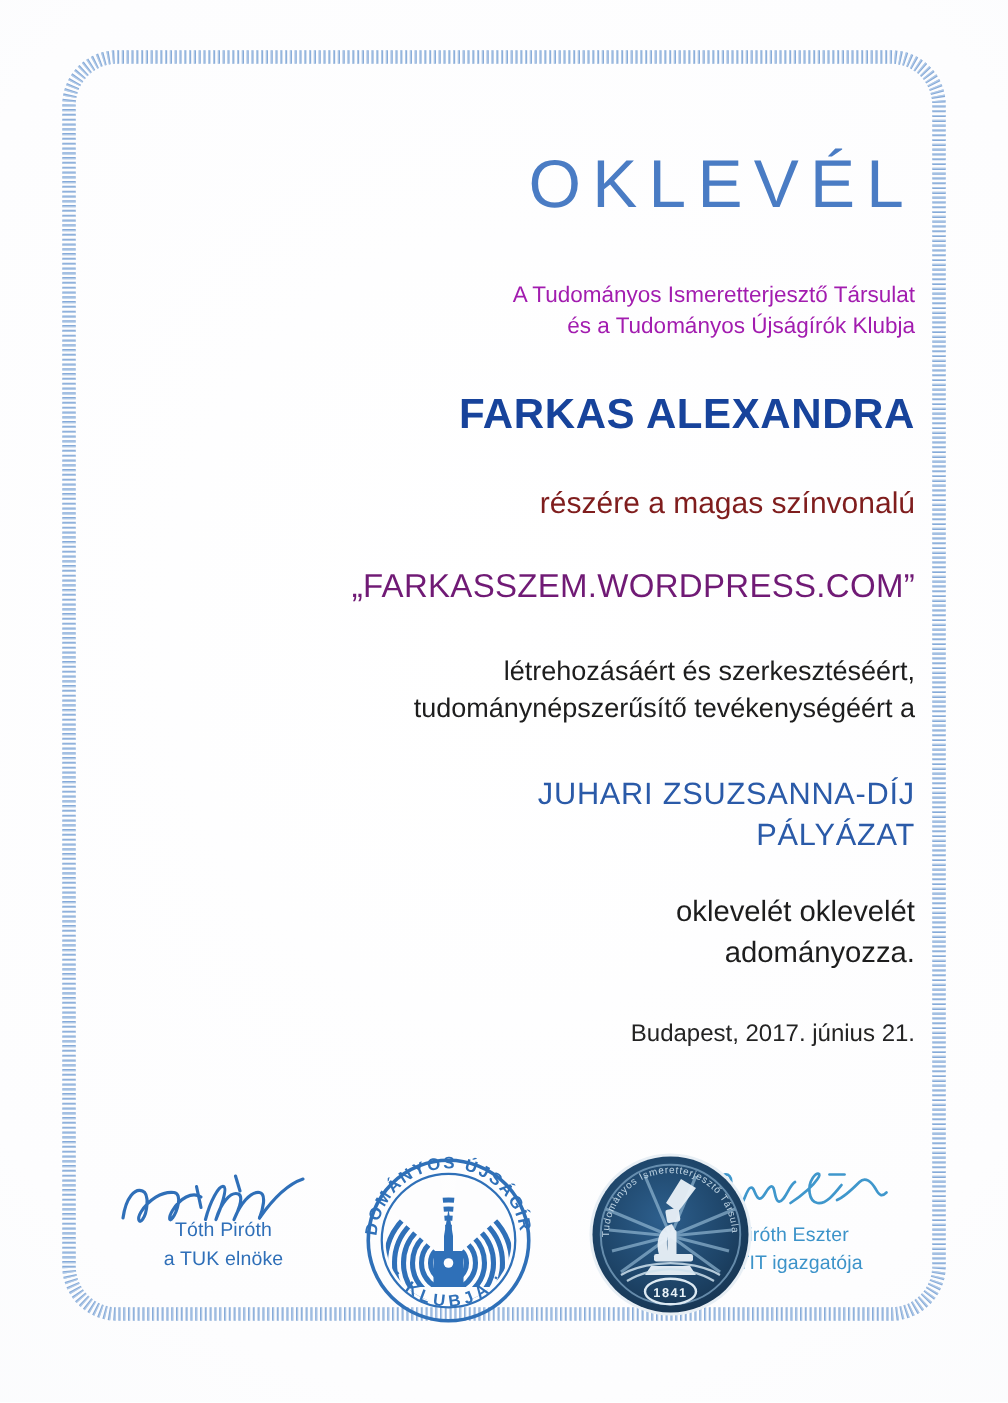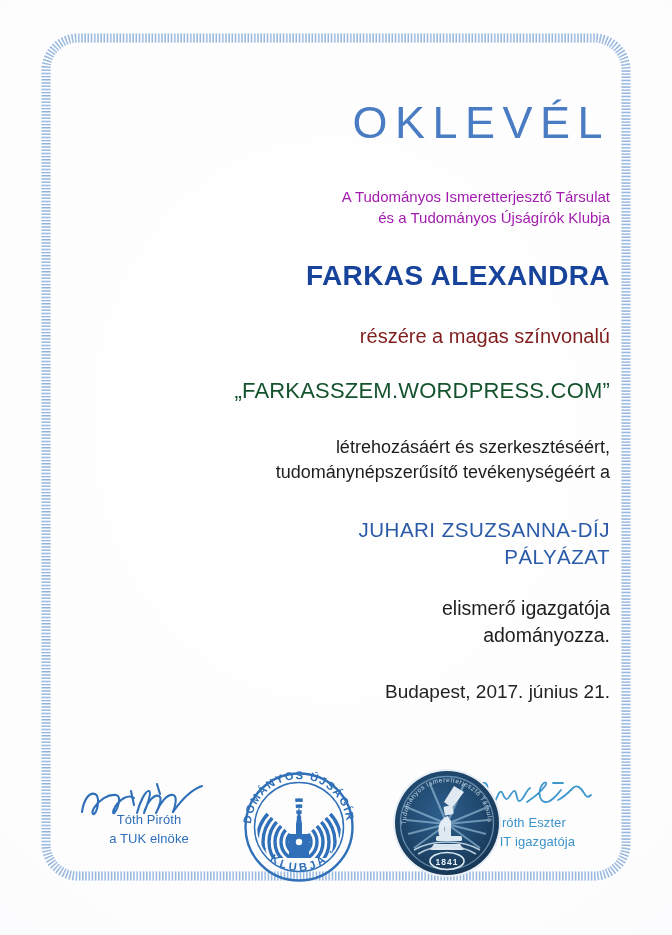--- a/index.html
+++ b/index.html
@@ -83,21 +83,21 @@
   .lead {
     margin-top: 33px;
     font-size: 20px;
     color: #7f1d1d;
     line-height: 1.38;
   }
 
   .site {
     margin-top: 29px;
     font-size: 22px;
-    color: #14532d;
+    color: #701a75;
     letter-spacing: 0.2px;
     line-height: 1;
   }
 
   .reason {
     margin-top: 33px;
     font-size: 18px;
     color: #1d1d1d;
     line-height: 1.38;
   }
@@ -112,21 +112,21 @@
 
   .grant {
     margin-top: 25px;
     font-size: 19.5px;
     color: #1d1d1d;
     line-height: 1.38;
   }
 
   .place-date {
     margin-top: 33px;
-    font-size: 19px;
+    font-size: 16px;
     color: #232323;
     line-height: 1;
   }
 
   
   .sig-row {
     position: absolute;
     left: 42px;
     top: 752px;
     width: 588px;
@@ -207,21 +207,21 @@
       <div>létrehozásáért és szerkesztéséért,</div>
       <div>tudománynépszerűsítő tevékenységéért a</div>
     </div>
 
     <div class="award">
       <div>JUHARI ZSUZSANNA-DÍJ</div>
       <div>PÁLYÁZAT</div>
     </div>
 
     <div class="grant">
-      <div>elismerő igazgatója</div>
+      <div>oklevelét oklevelét</div>
       <div>adományozza.</div>
     </div>
 
     <div class="place-date">Budapest, 2017. június 21.</div>
   </div>
 
   <div class="sig-row">
 
     <div class="sig-block sig-left">
       <div class="sig-scribble">

